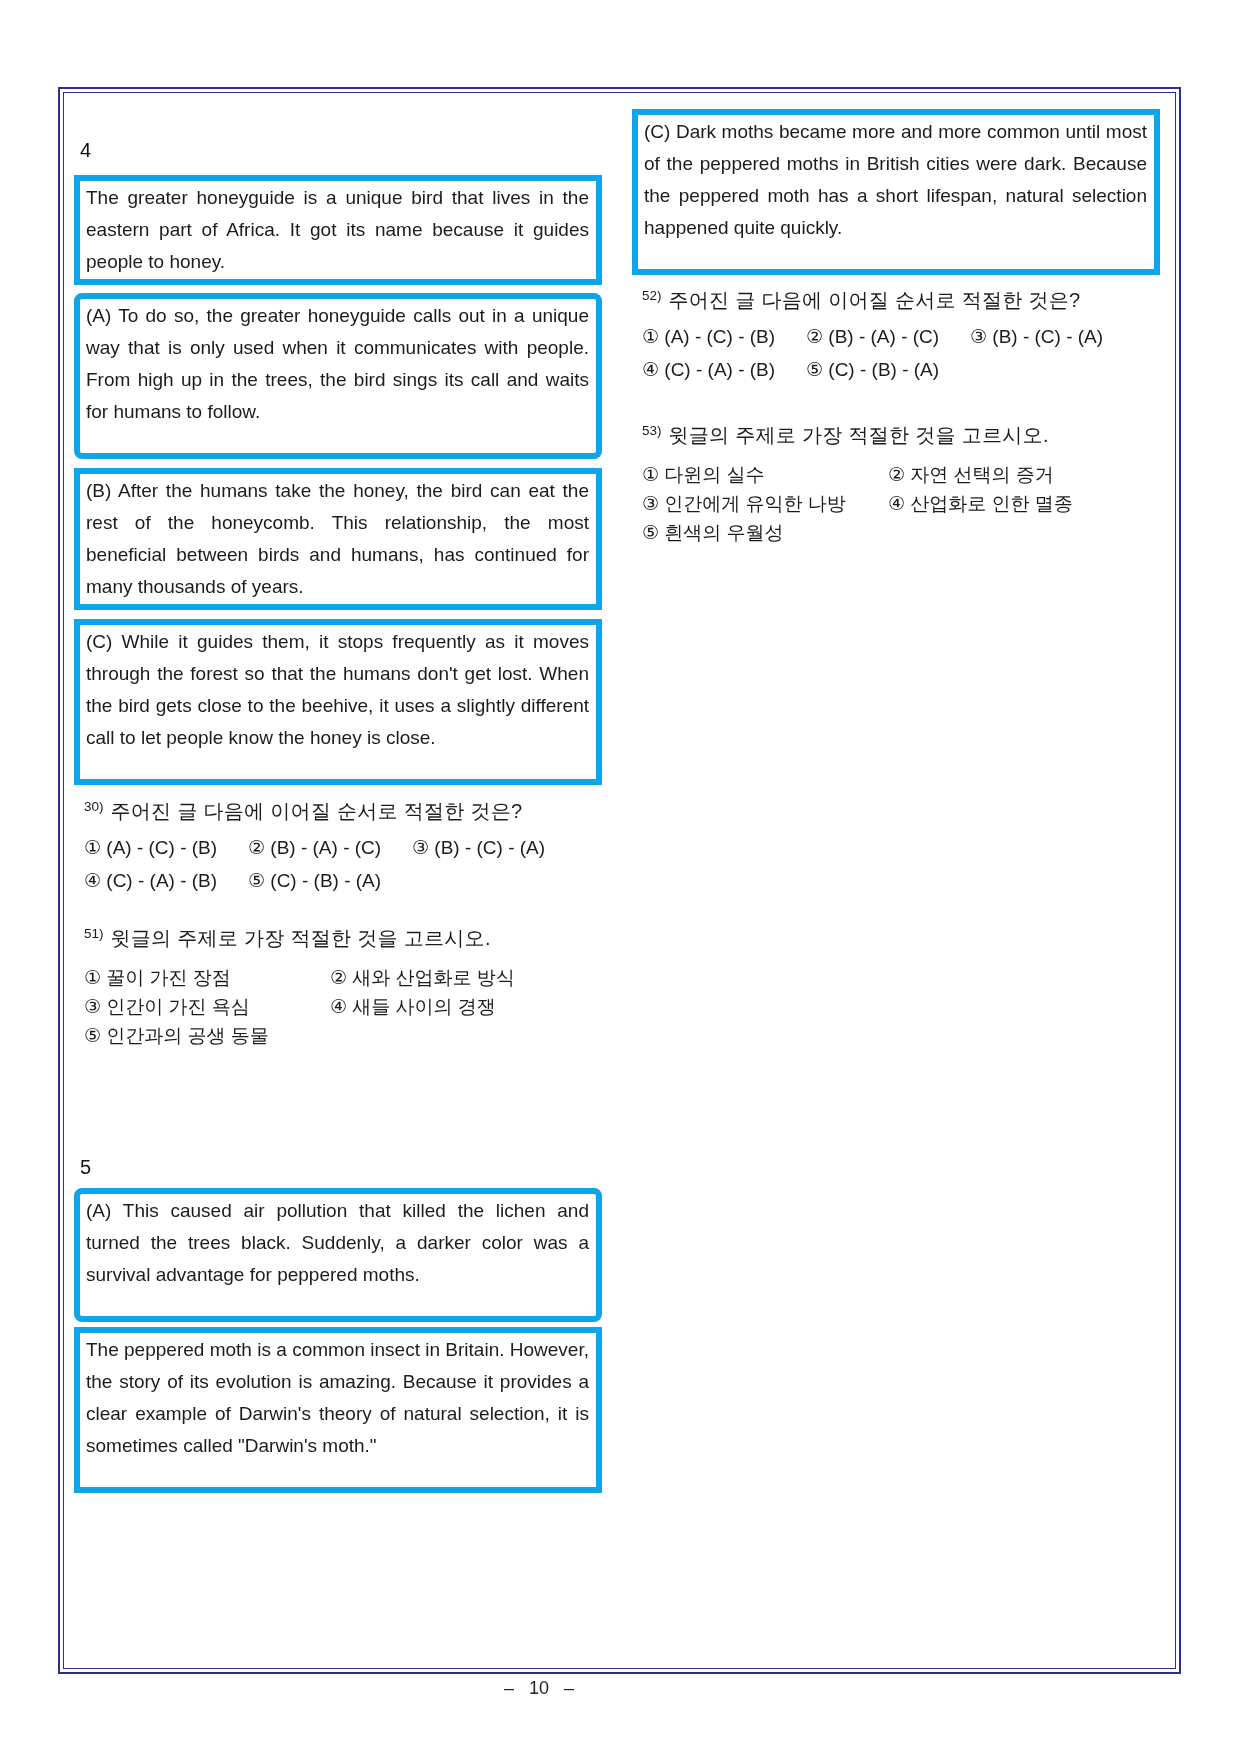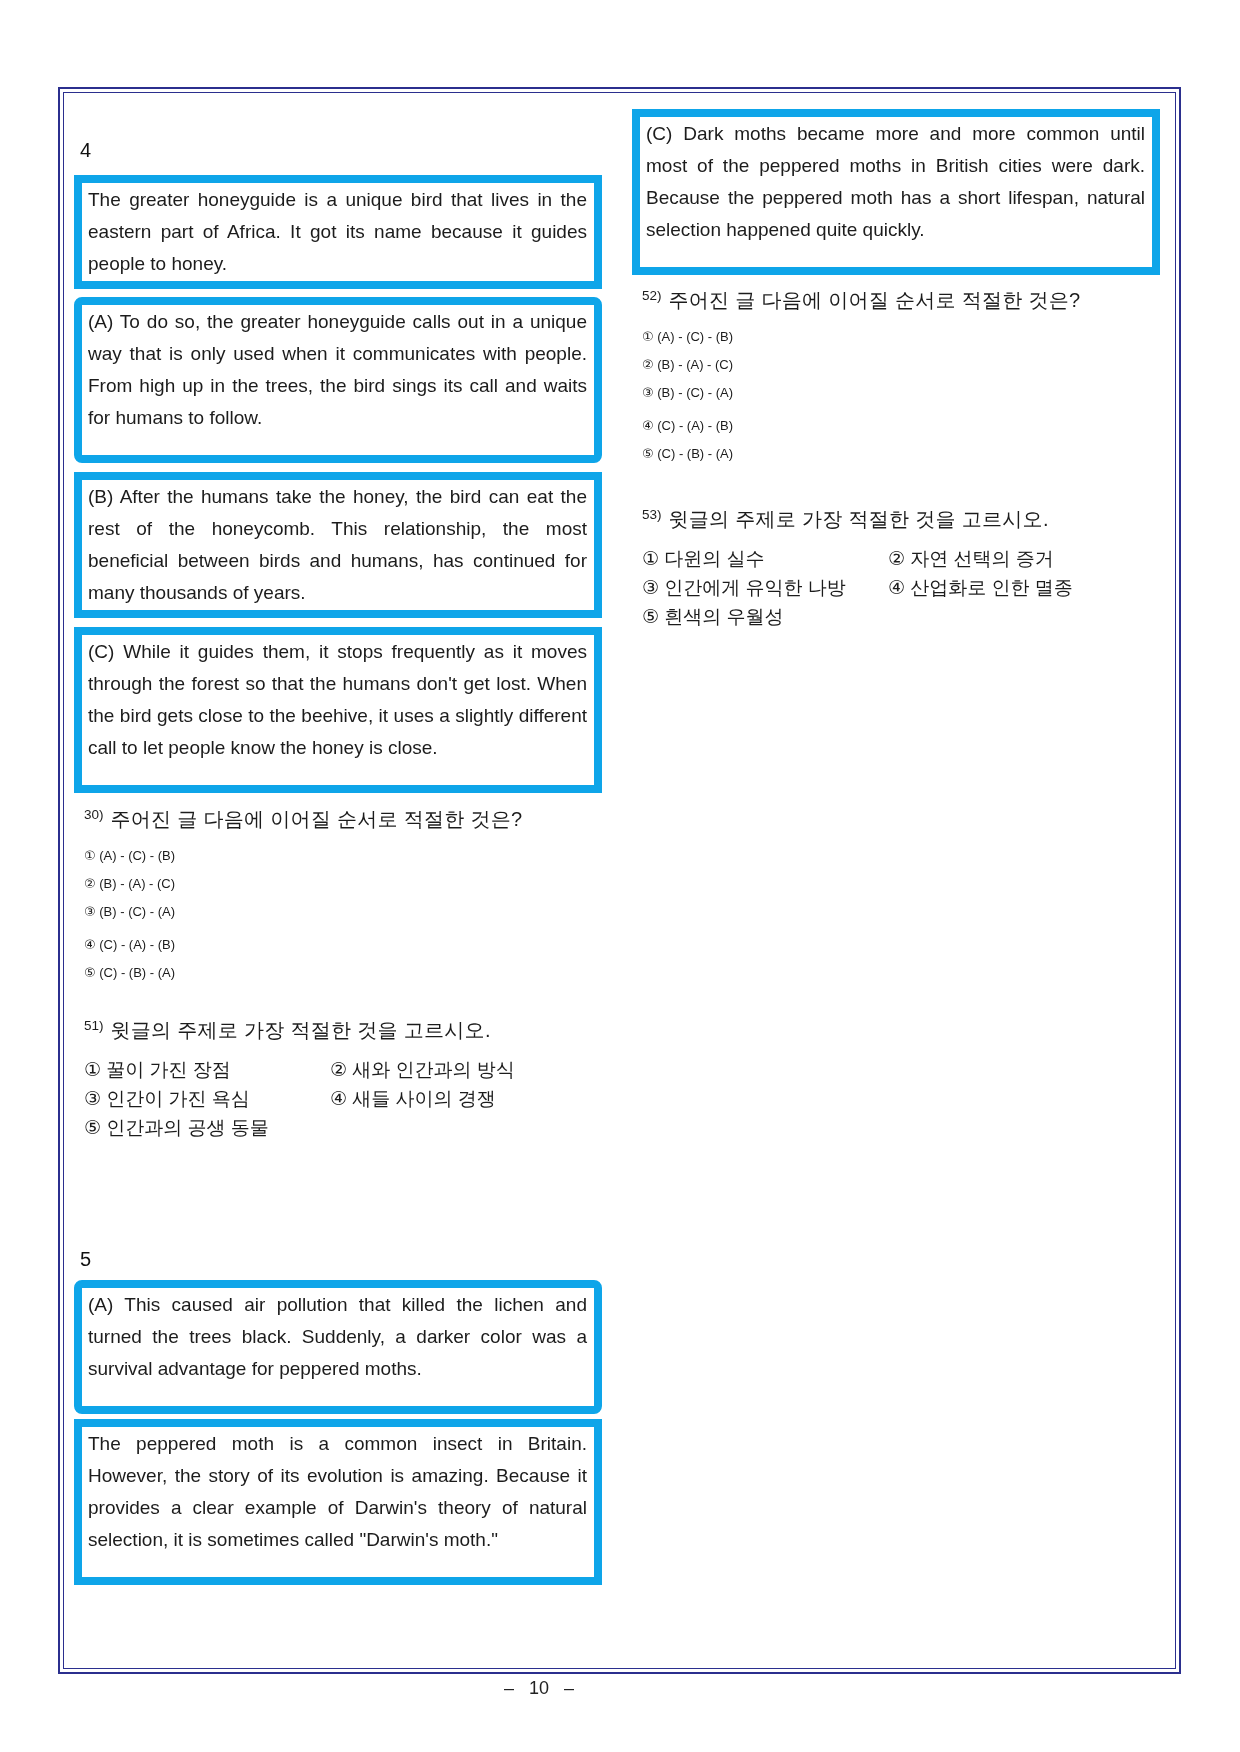--- a/index.html
+++ b/index.html
@@ -32,21 +32,21 @@
 
   .sec-label {
     margin-left: 6px;
     font-size: 20px;
     line-height: 26px;
     color: #111;
   }
   .col-left .sec-label.first { margin-top: 50px; }
 
   .pbox {
-    border: 8px solid #0ea5e9;
+    border: 6px solid #0ea5e9;
     padding: 1px 7px 1px 6px;
     font-size: 19px;
     line-height: 32px;
     text-align: justify;
     color: #1c1c1c;
   }
   .pbox p { display: inline; }
   .mt12 { margin-top: 12px; }
   .mt8  { margin-top: 8px; border-radius: 8px; }
   .mt9  { margin-top: 9px; }
@@ -70,25 +70,24 @@
     margin-right: 7px;
     letter-spacing: 0;
   }
   .q50 { margin-top: 13px; }
   .q51 { margin-top: 30px; }
   .q52 { margin-top: 12px; }
   .q53 { margin-top: 38px; }
 
   .opt-row {
     margin-left: 10px;
-    font-size: 13px;
+    font-size: 19px;
     line-height: 28px;
     display: flex;
     white-space: nowrap;
-    flex-direction: column;
   }
   .opt-row.r1 { margin-top: 7px; }
   .opt-row.r2 { margin-top: 5px; }
   .opt-row .cell { width: 164px; }
   .opt-row .cell:last-child { width: auto; }
 
   .opt-grid {
     margin-left: 10px;
     margin-top: 9px;
     display: grid;
@@ -153,21 +152,21 @@
     <div class="opt-row r2">
       <span class="cell">④ (C) - (A) - (B)</span>
       <span class="cell">⑤ (C) - (B) - (A)</span>
     </div>
 
     <div class="q-line q51">
       <span class="qnum">51)</span><span>윗글의 주제로 가장 적절한 것을 고르시오.</span>
     </div>
     <div class="opt-grid">
       <span>① 꿀이 가진 장점</span>
-      <span>② 새와 인간과의 방식</span>
+      <span>② 새와 산업화로 방식</span>
       <span>③ 인간이 가진 욕심</span>
       <span>④ 새들 사이의 경쟁</span>
       <span>⑤ 인간과의 공생 동물</span>
     </div>
 
     <div class="sec-label sec5-label">5</div>
 
     <div class="pbox mt8 min4">
       <p>(A) This caused air pollution that killed the lichen and turned the trees black. Suddenly, a darker color was a survival advantage for peppered moths.</p>
     </div>

